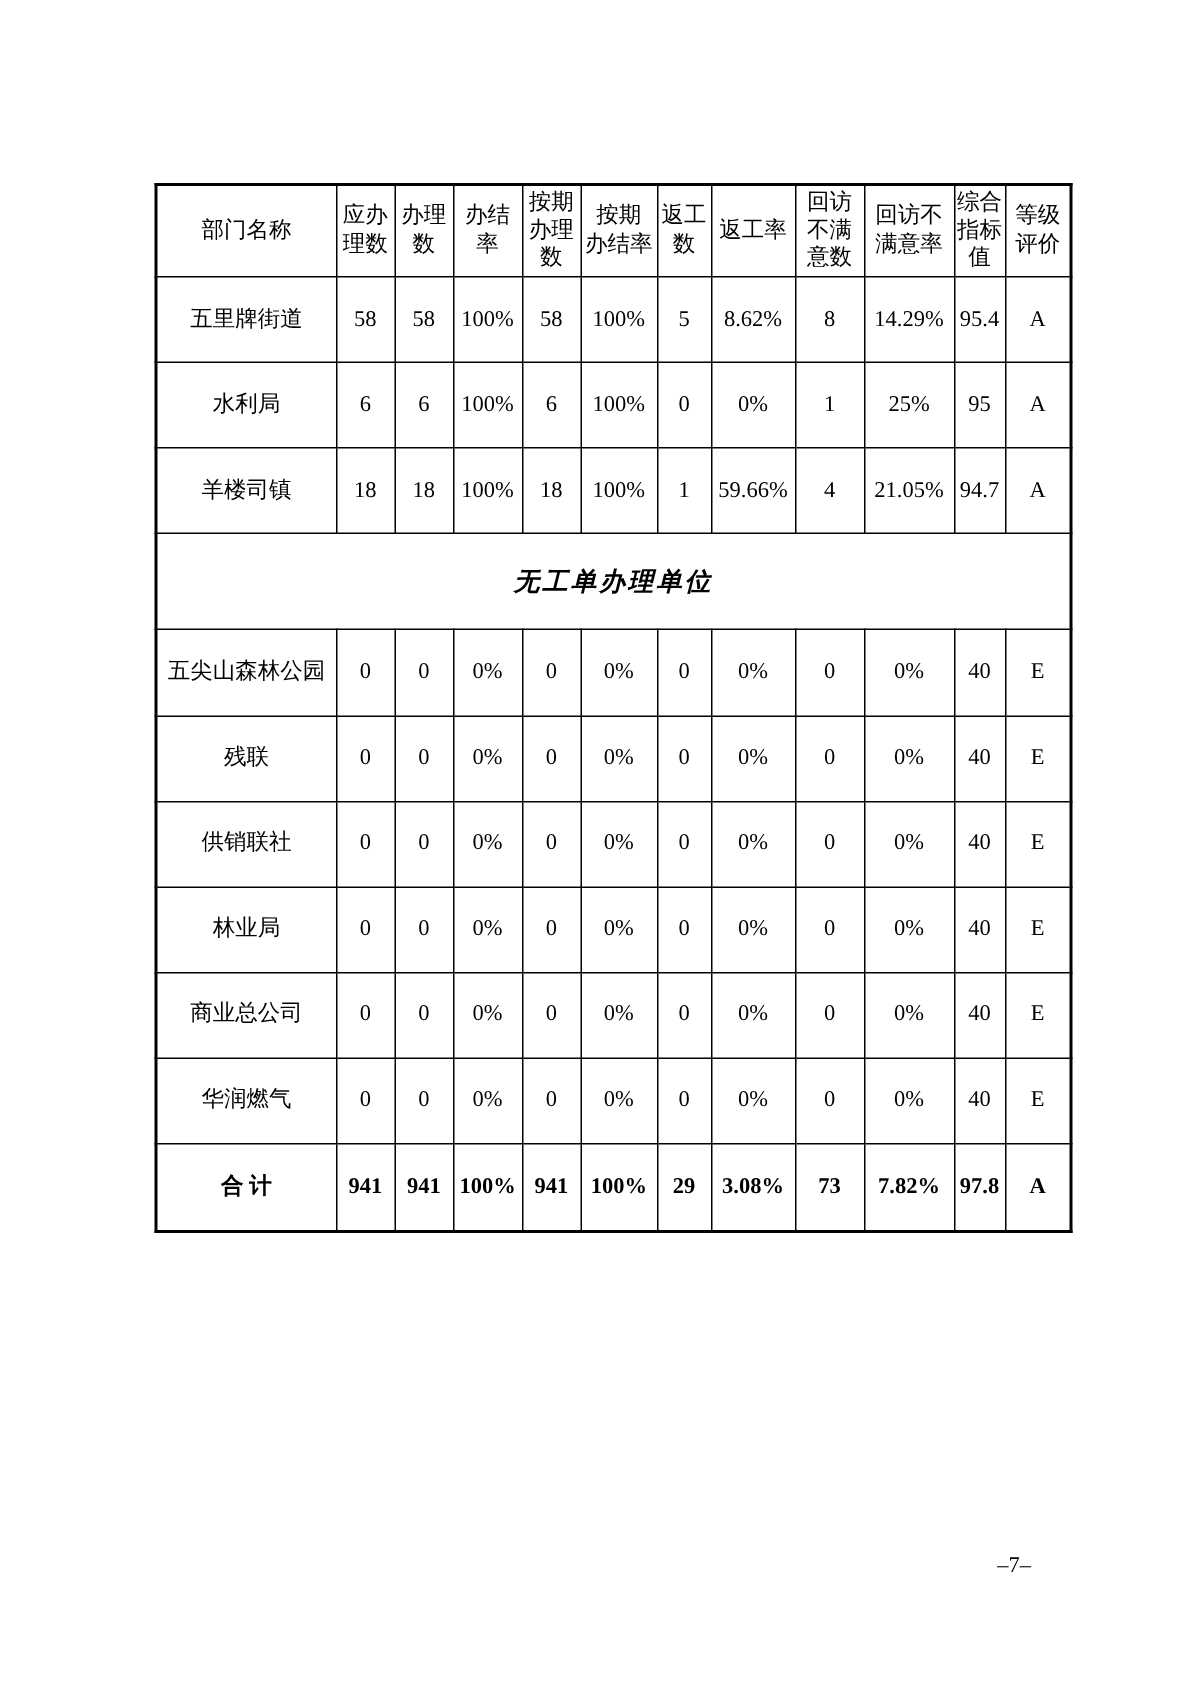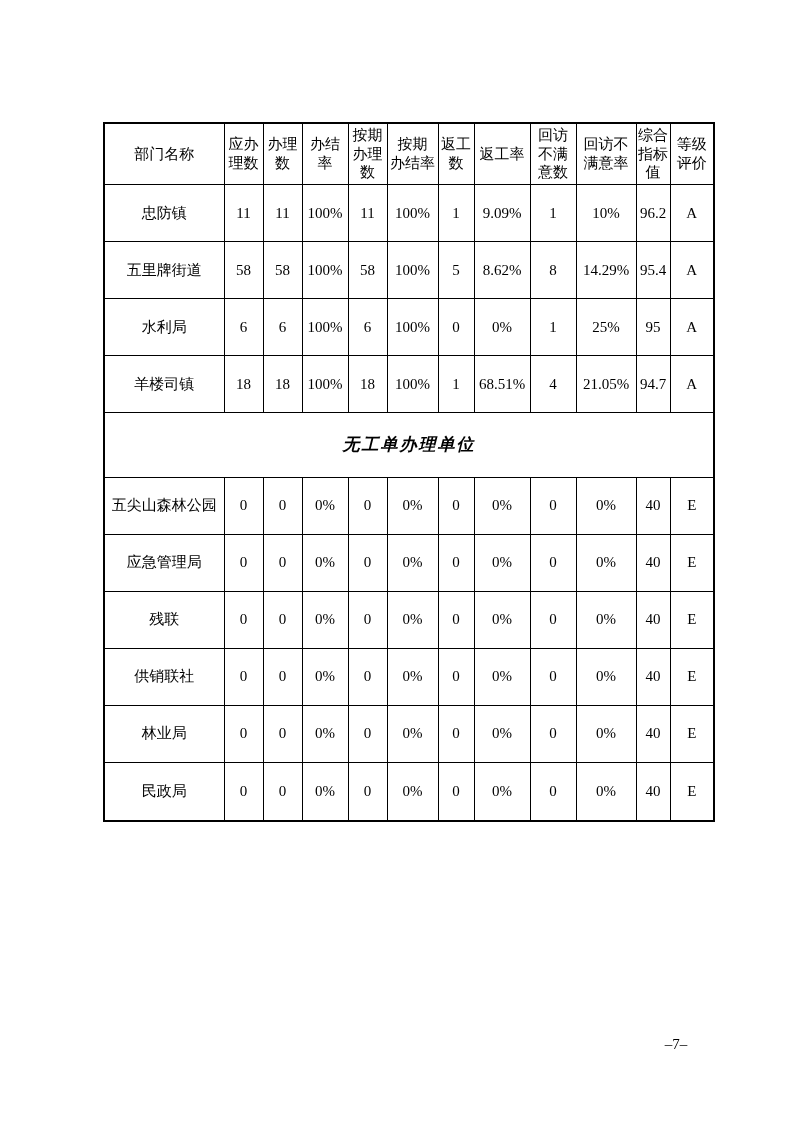--- a/index.html
+++ b/index.html
@@ -104,34 +104,20 @@
 满意率</th>
         <th>综合
 指标
 值</th>
         <th>等级
 评价</th>
       </tr>
     </thead>
     <tbody id="table-body">
         <tr class="row-data">
-          <td class="dept-cell">忠防镇</td>
-          <td>11</td>
-          <td>11</td>
-          <td>100%</td>
-          <td>11</td>
-          <td>100%</td>
-          <td>1</td>
-          <td>9.09%</td>
-          <td>1</td>
-          <td>10%</td>
-          <td>96.2</td>
-          <td>A</td>
-        </tr>
-        <tr class="row-data">
           <td class="dept-cell">五里牌街道</td>
           <td>58</td>
           <td>58</td>
           <td>100%</td>
           <td>58</td>
           <td>100%</td>
           <td>5</td>
           <td>8.62%</td>
           <td>8</td>
           <td>14.29%</td>
@@ -153,21 +139,21 @@
           <td>A</td>
         </tr>
         <tr class="row-data">
           <td class="dept-cell">羊楼司镇</td>
           <td>18</td>
           <td>18</td>
           <td>100%</td>
           <td>18</td>
           <td>100%</td>
           <td>1</td>
-          <td>68.51%</td>
+          <td>59.66%</td>
           <td>4</td>
           <td>21.05%</td>
           <td>94.7</td>
           <td>A</td>
         </tr>
         <tr class="row-section">
           <td colspan="12" class="section-cell">无工单办理单位</td>
         </tr>
         <tr class="row-data">
           <td class="dept-cell">五尖山森林公园</td>
@@ -177,34 +163,20 @@
           <td>0</td>
           <td>0%</td>
           <td>0</td>
           <td>0%</td>
           <td>0</td>
           <td>0%</td>
           <td>40</td>
           <td>E</td>
         </tr>
         <tr class="row-data">
-          <td class="dept-cell">应急管理局</td>
-          <td>0</td>
-          <td>0</td>
-          <td>0%</td>
-          <td>0</td>
-          <td>0%</td>
-          <td>0</td>
-          <td>0%</td>
-          <td>0</td>
-          <td>0%</td>
-          <td>40</td>
-          <td>E</td>
-        </tr>
-        <tr class="row-data">
           <td class="dept-cell">残联</td>
           <td>0</td>
           <td>0</td>
           <td>0%</td>
           <td>0</td>
           <td>0%</td>
           <td>0</td>
           <td>0%</td>
           <td>0</td>
           <td>0%</td>
@@ -233,31 +205,59 @@
           <td>0</td>
           <td>0%</td>
           <td>0</td>
           <td>0%</td>
           <td>0</td>
           <td>0%</td>
           <td>40</td>
           <td>E</td>
         </tr>
         <tr class="row-data">
-          <td class="dept-cell">民政局</td>
-          <td>0</td>
-          <td>0</td>
-          <td>0%</td>
-          <td>0</td>
-          <td>0%</td>
-          <td>0</td>
-          <td>0%</td>
-          <td>0</td>
-          <td>0%</td>
-          <td>40</td>
-          <td>E</td>
+          <td class="dept-cell">商业总公司</td>
+          <td>0</td>
+          <td>0</td>
+          <td>0%</td>
+          <td>0</td>
+          <td>0%</td>
+          <td>0</td>
+          <td>0%</td>
+          <td>0</td>
+          <td>0%</td>
+          <td>40</td>
+          <td>E</td>
+        </tr>
+        <tr class="row-data">
+          <td class="dept-cell">华润燃气</td>
+          <td>0</td>
+          <td>0</td>
+          <td>0%</td>
+          <td>0</td>
+          <td>0%</td>
+          <td>0</td>
+          <td>0%</td>
+          <td>0</td>
+          <td>0%</td>
+          <td>40</td>
+          <td>E</td>
+        </tr>
+        <tr class="row-total">
+          <td class="dept-cell">合 计</td>
+          <td>941</td>
+          <td>941</td>
+          <td>100%</td>
+          <td>941</td>
+          <td>100%</td>
+          <td>29</td>
+          <td>3.08%</td>
+          <td>73</td>
+          <td>7.82%</td>
+          <td>97.8</td>
+          <td>A</td>
         </tr>
       </tbody>
   </table>
 
   <div class="page-number">–7–</div>
 
 </div>
 
 </body></html>

